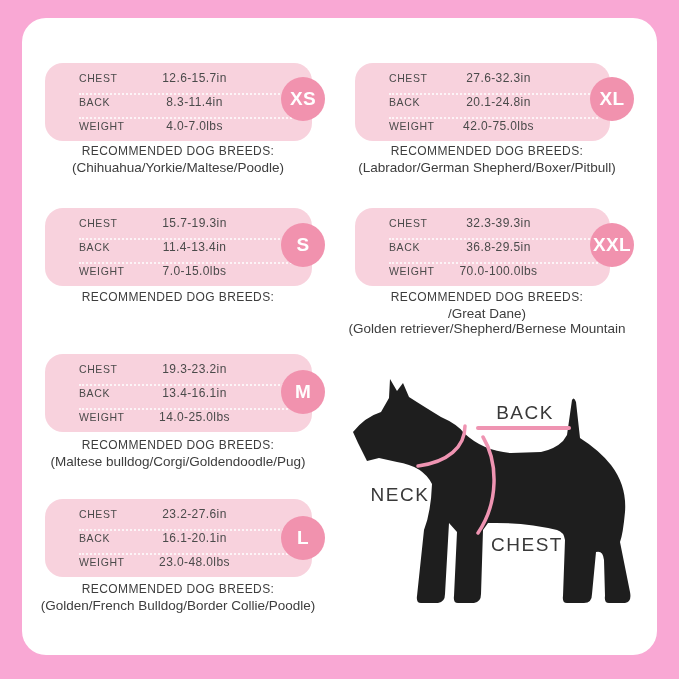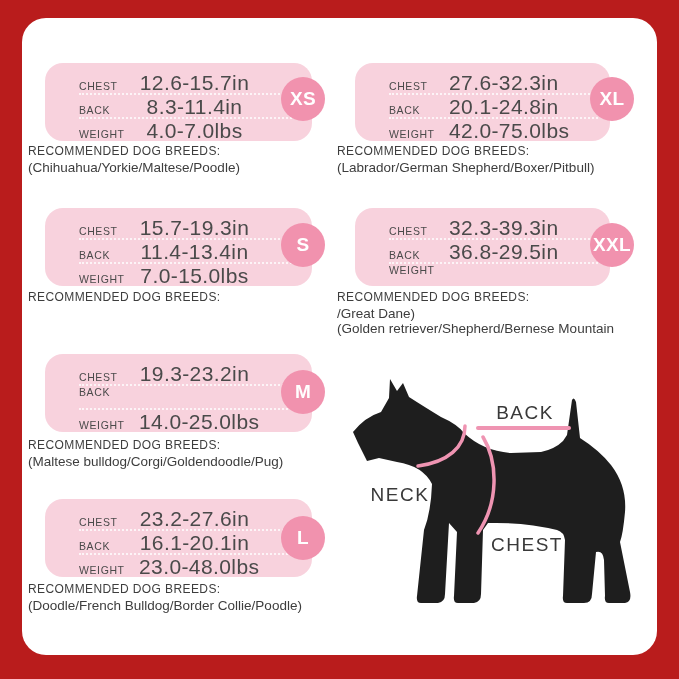--- a/index.html
+++ b/index.html
@@ -1,47 +1,47 @@
 <!DOCTYPE html>
 <html><head>
 <meta charset="utf-8">
 <style>
   html,body{margin:0;padding:0;background:#262626;}
   .stage{
-    position:relative;width:679px;height:679px;background:#b91c1c;
+    position:relative;width:679px;height:679px;background:#f9a8d4;
     font-family:"Liberation Sans",sans-serif;overflow:hidden;
   }
   .card{
     position:absolute;left:22px;top:18px;width:635px;height:637px;
     background:#ffffff;border-radius:24px;
   }
   .size-box{
     position:absolute;background:#f8d2dd;border-radius:18px;
     box-sizing:border-box;padding-top:8px;
   }
   .m-row{
     display:flex;align-items:baseline;height:22px;
     margin:0 12px 0 34px;
     border-bottom:2px dotted rgba(255,255,255,0.75);
   }
   .m-label{
     width:60px;flex:0 0 60px;font-size:10.5px;letter-spacing:.6px;
     color:#4a4a4a;white-space:nowrap;
   }
   .m-value{
-    flex:1;text-align:center;font-size:21px;letter-spacing:.4px;
+    flex:1;text-align:center;font-size:12px;letter-spacing:.4px;
     color:#4a4a4a;margin-right:50px;white-space:nowrap;overflow:visible;
   }
   .badge{
     position:absolute;width:44px;height:44px;border-radius:50%;
     background:#f192ae;display:flex;align-items:center;justify-content:center;
     color:#ffffff;font-weight:bold;font-size:19px;letter-spacing:.3px;
     white-space:nowrap;
   }
-  .breeds{position:absolute;text-align:left;color:#3d3d3d;}
+  .breeds{position:absolute;text-align:center;color:#3d3d3d;}
   .rec{font-size:12px;letter-spacing:.4px;margin-bottom:2px;white-space:nowrap;}
   .breed-line{font-size:13.5px;line-height:15px;white-space:nowrap;}
   .diagram{position:absolute;left:323px;top:344px;width:300px;height:300px;}
   .diagram svg{position:absolute;left:0;top:0;}
   .diag-label{
     position:absolute;font-size:19px;letter-spacing:1.5px;color:#393939;
     text-align:center;white-space:nowrap;
   }
 </style>
 </head>
@@ -116,36 +116,38 @@
       <div class="m-row">
         <span class="m-label">CHEST</span>
         <span class="m-value">32.3-39.3in</span>
       </div>
       <div class="m-row">
         <span class="m-label">BACK</span>
         <span class="m-value">36.8-29.5in</span>
       </div>
       <div class="m-row">
         <span class="m-label">WEIGHT</span>
+        <span class="m-value">70.0-100.0lbs</span>
       </div>
     </div>
     <div class="badge" style="left:568px;top:205px;">XXL</div>
     <div class="breeds" style="left:315px;top:272px;width:300px;">
       <div class="rec">RECOMMENDED DOG BREEDS:</div>
       <div class="breed-line">/Great Dane)</div>
       <div class="breed-line">(Golden retriever/Shepherd/Bernese Mountain</div>
     </div>
 
     <div class="size-box" style="left:23px;top:336px;width:267px;height:78px;">
       <div class="m-row">
         <span class="m-label">CHEST</span>
         <span class="m-value">19.3-23.2in</span>
       </div>
       <div class="m-row">
         <span class="m-label">BACK</span>
+        <span class="m-value">13.4-16.1in</span>
       </div>
       <div class="m-row">
         <span class="m-label">WEIGHT</span>
         <span class="m-value">14.0-25.0lbs</span>
       </div>
     </div>
     <div class="badge" style="left:259px;top:352px;">M</div>
     <div class="breeds" style="left:6px;top:420px;width:300px;">
       <div class="rec">RECOMMENDED DOG BREEDS:</div>
       <div class="breed-line">(Maltese bulldog/Corgi/Goldendoodle/Pug)</div>
@@ -162,21 +164,21 @@
         <span class="m-value">16.1-20.1in</span>
       </div>
       <div class="m-row">
         <span class="m-label">WEIGHT</span>
         <span class="m-value">23.0-48.0lbs</span>
       </div>
     </div>
     <div class="badge" style="left:259px;top:498px;">L</div>
     <div class="breeds" style="left:6px;top:564px;width:300px;">
       <div class="rec">RECOMMENDED DOG BREEDS:</div>
-      <div class="breed-line">(Doodle/French Bulldog/Border Collie/Poodle)</div>
+      <div class="breed-line">(Golden/French Bulldog/Border Collie/Poodle)</div>
       <div class="breed-line"></div>
     </div>
 
     <div class="diagram">
       <svg width="300" height="300" viewBox="0 0 300 300">
         <path fill="#1e1e1e" d="M8 70 Q20 55 36 50 L44 36 L45 17 L52 29 L58 21 L64 35 Q78 44 96 55 Q112 62 119 71 Q138 89 166 91 L196 90 Q210 87 218 79 L222 73 L227 38 Q229 34 231 40 L235 76 Q254 88 266 103 Q282 124 280 150 Q278 172 275 180 Q280 205 285 230 Q287 240 280 241 L264 241 Q259 241 260 234 L259 198 Q258 188 251 190 L247 232 Q247 241 239 241 L222 241 Q217 241 218 234 L220 178 Q219 170 212 168 Q180 160 143 161 L138 168 L136 232 Q136 240 129 241 L113 241 Q108 241 109 234 L112 170 L104 161 L100 232 Q100 240 93 241 L76 241 Q71 241 72 234 L79 168 Q86 150 87 122 Q78 104 52 100 L34 96 L22 99 L13 81 Z"></path>
         <line x1="133" y1="66" x2="224" y2="66" stroke="#ef94b2" stroke-width="4" stroke-linecap="round"></line>
         <path d="M120 64 C120 85 103 100 73 104" fill="none" stroke="#ef94b2" stroke-width="3.5" stroke-linecap="round"></path>
         <path d="M138 75 C153 100 154 140 133 171" fill="none" stroke="#ef94b2" stroke-width="3.5" stroke-linecap="round"></path>
       </svg>

